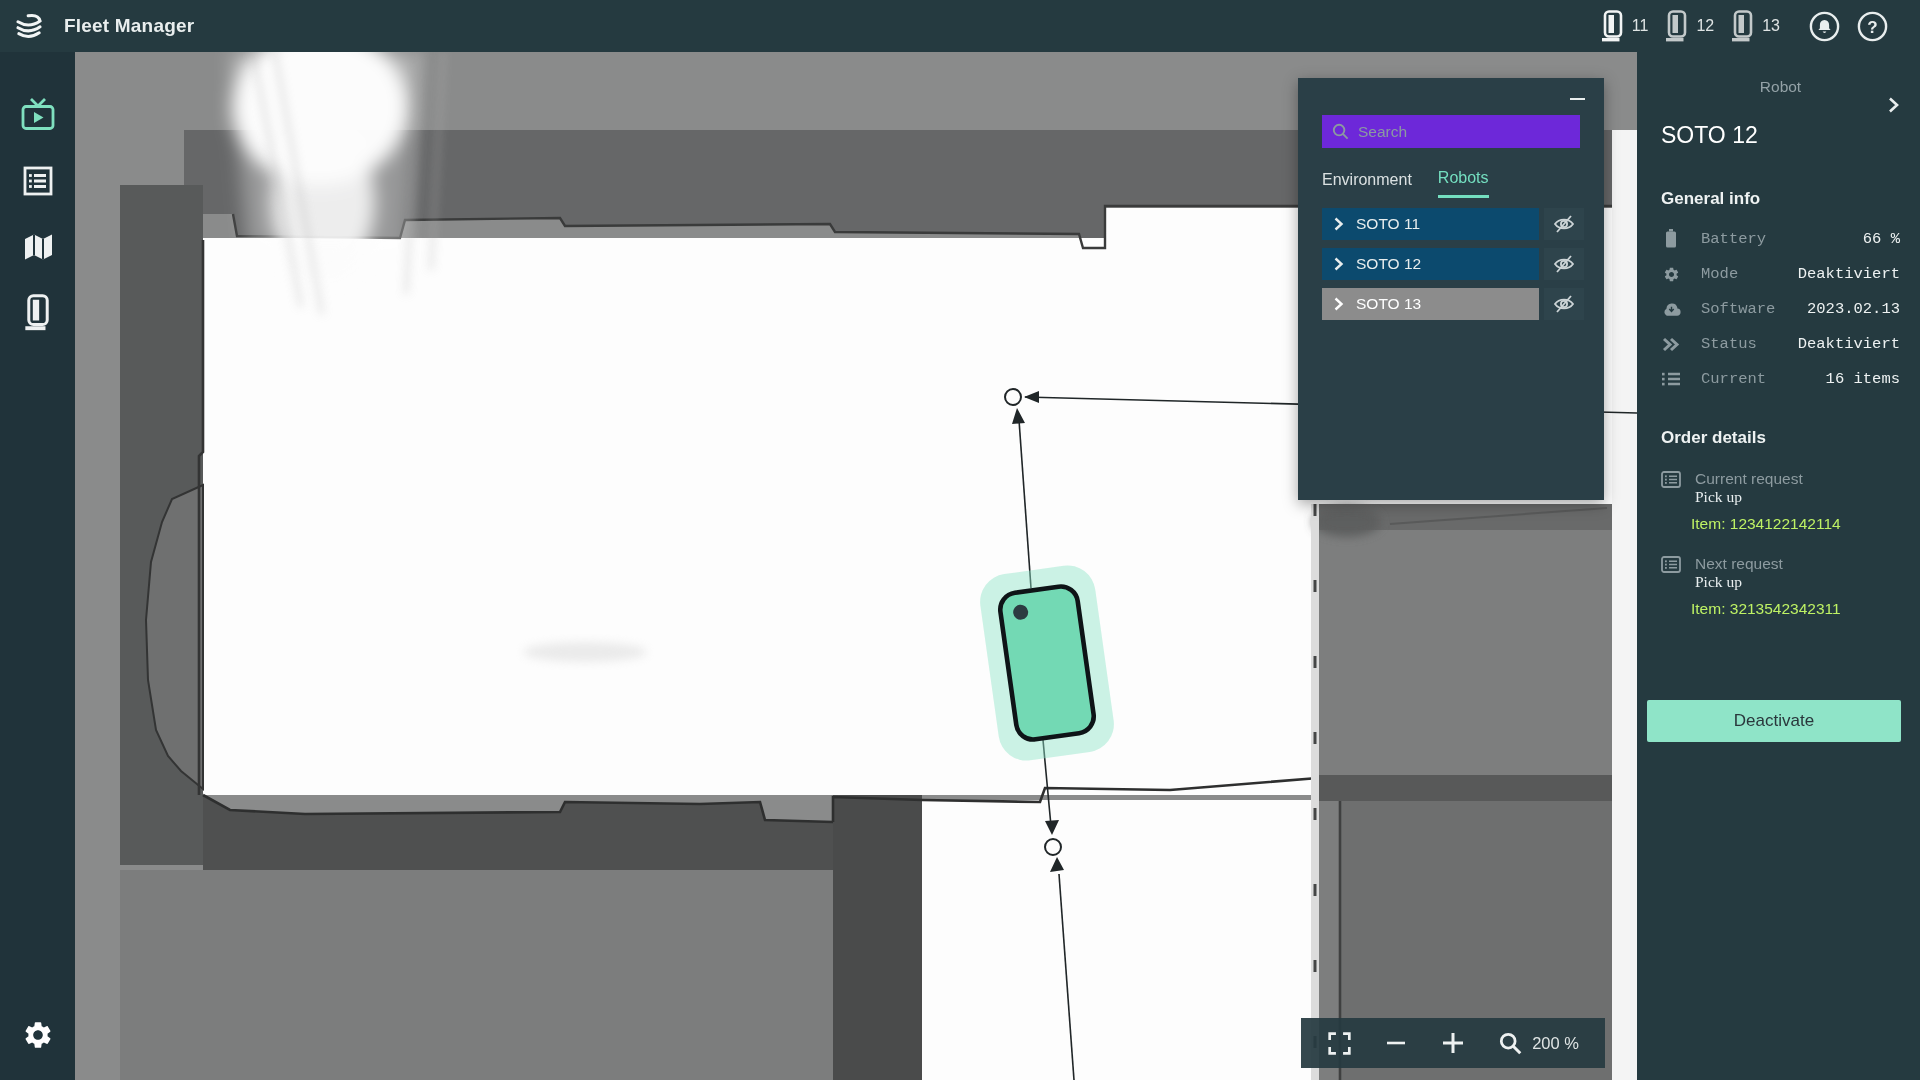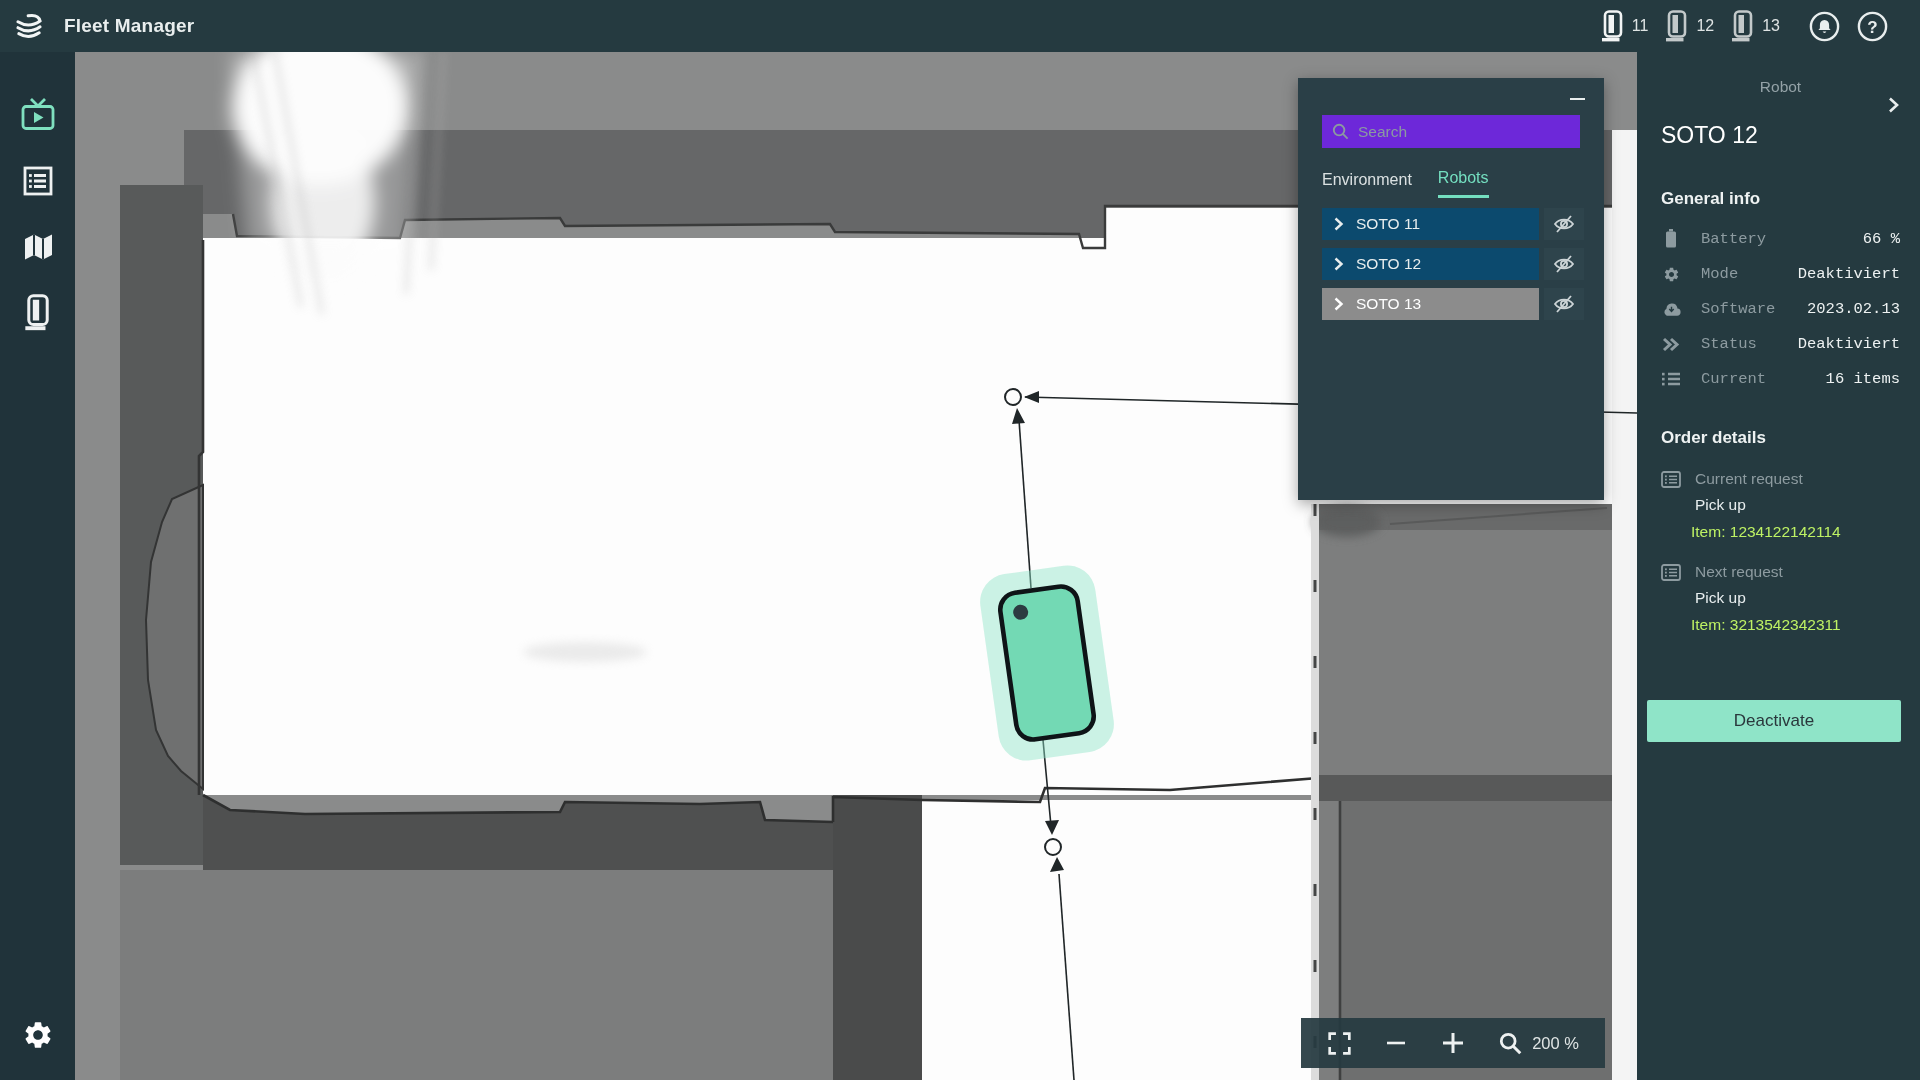--- a/index.html
+++ b/index.html
@@ -57,21 +57,21 @@
   #details .kicker-row svg { margin-left:auto; }
   #details .title { font-size:23px; color:#ffffff; margin-top:8px; }
   #details h3 { font-size:17px; color:#eef2f2; margin-top:40px; font-weight:bold; }
   .inforows { margin-top:20px; display:flex; flex-direction:column; gap:17px; }
   .inforow { display:flex; align-items:center; gap:20px;font-family:Liberation Mono, monospace; }
   .inforow .ric { width:20px; display:flex; justify-content:center; color:#8d9ba0; }
   .inforow .lbl { color:#8d9ba0; font-size:15.5px; }
   .inforow .val { margin-left:auto; color:#eef2f2; font-size:15.5px; }
   .request { margin-top:22px; }
   .request .rhead { display:flex; align-items:center; gap:14px; color:#8d9ba0; font-size:15.5px; }
-  .request .action { margin:8px 0 0 34px; color:#e8eeef; font-size:15.5px; }
+  .request .action { margin:0 0 0 34px; color:#e8eeef; font-size:15.5px;font-family:Liberation Serif, serif; }
   .request .item { margin:9px 0 0 30px; color:#bef264; font-size:15.5px; }
   #deactivate { position:absolute; left:10px; top:648px; width:254px; height:42px; background:#8fe4c8;
                 border:none; cursor:pointer; color:#2a373c; font-size:17px; border-radius:2px;
                 font-family:"Liberation Sans", sans-serif; }
 
   
   #zoombar { position:absolute; left:1301px; top:1018px; width:304px; height:50px;
              background:rgba(38,58,65,.93); z-index:15; display:flex; align-items:center; padding:0 26px; }
   #zoombar .zbtn { background:none; border:none; cursor:pointer; display:flex; align-items:center; }
   #zoombar .gap { flex:1; }

